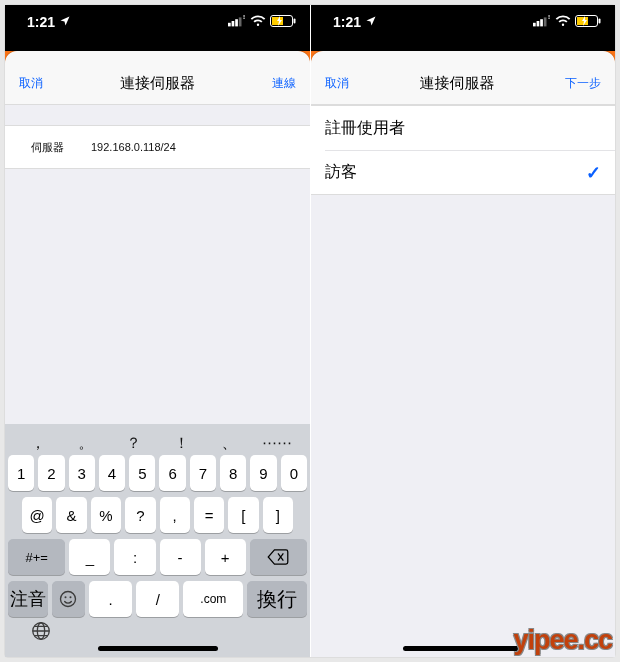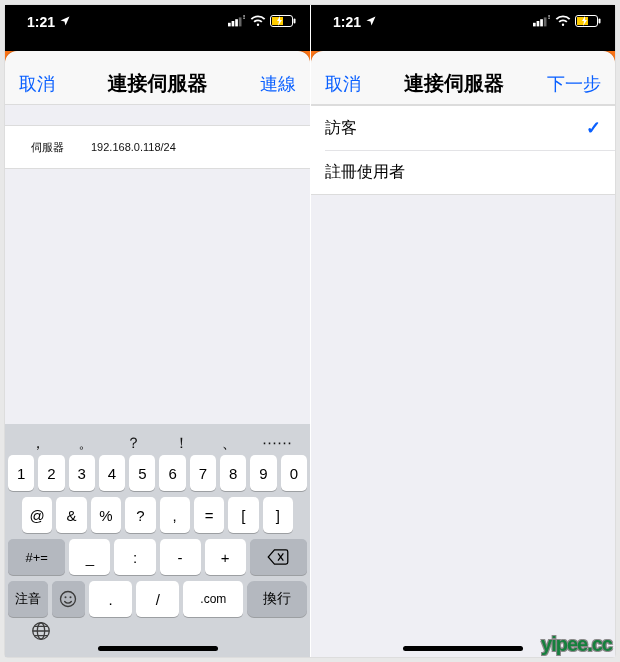--- a/index.html
+++ b/index.html
@@ -65,25 +65,25 @@
     margin-top:12px;
     display: flex;
     align-items: center;
     justify-content: space-between;
     padding: 0 14px;
     background:#f8f8f8;
     border-bottom:1px solid #dcdcdc;
   }
   .nav-btn {
     color: #0a60ff;
-    font-size: 18px;
+    font-size: 12px;
   }
   .nav-title {
-    font-size: 20px;
-    font-weight: 700;
+    font-size: 15px;
+    font-weight: 400;
     color:#000;
   }
   .content {
     flex: 1;
     background: #efeff4;
     position: relative;
   }
   
   .form-group {
     margin-top: 20px;
@@ -172,22 +172,22 @@
   }
   .phone.right .home-bar-only .bar{
     width:120px;height:5px;background:#000;border-radius:3px;margin-bottom:6px;
   }
   .watermark{
     position:absolute;
     right:8px;
     bottom:6px;
     font-family: "Arial Black", Arial, sans-serif;
     font-weight:900;
-    font-size:20px;
-    color:#15803d;
+    font-size:27px;
+    color:#c2410c;
     text-shadow:
       -1px -1px 0 #888, 1px -1px 0 #888,
       -1px 1px 0 #888, 1px 1px 0 #888;
     letter-spacing:-1px;
   }
   .bksp svg{display:block;}
 </style>
 </head>
 <body>
 
@@ -280,33 +280,33 @@
           <div class="key">-</div>
           <div class="key">+</div>
           <div class="key dark wide bksp">
             <svg width="22" height="16" viewBox="0 0 24 18">
                 <path d="M8 1h13a2 2 0 012 2v12a2 2 0 01-2 2H8l-7-8 7-8z" fill="none" stroke="#000" stroke-width="1.4"></path>
                 <path d="M12 5l6 8M18 5l-6 8" stroke="#000" stroke-width="1.4"></path>
               </svg>
           </div>
         </div>
         <div class="k-row">
-          <div class="key dark" style="flex:1.2;font-size:13px;">注音</div>
+          <div class="key dark" style="flex:1.2;font-size:18px;">注音</div>
           <div class="key dark" style="flex:1;">
             <svg width="20" height="20" viewBox="0 0 24 24">
                 <circle cx="12" cy="12" r="9" fill="none" stroke="#3b3b3b" stroke-width="1.6"></circle>
                 <circle cx="9" cy="10" r="1.2" fill="#3b3b3b"></circle>
                 <circle cx="15" cy="10" r="1.2" fill="#3b3b3b"></circle>
                 <path d="M8 15c1 1.3 2.4 2 4 2s3-.7 4-2" fill="none" stroke="#3b3b3b" stroke-width="1.6" stroke-linecap="round"></path>
               </svg>
           </div>
           <div class="key" style="flex:1.3;">.</div>
           <div class="key" style="flex:1.3;">/</div>
           <div class="key" style="flex:1.8;font-size:12px;">.com</div>
-          <div class="key dark" style="flex:1.8;font-size:14px;border-radius:7px;">換行</div>
+          <div class="key dark" style="flex:1.8;font-size:20px;">換行</div>
         </div>
         <div class="home-ind">
           <span class="globe">
             <svg width="22" height="22" viewBox="0 0 24 24">
                 <circle cx="12" cy="12" r="9" fill="none" stroke="#3b3b3b" stroke-width="1.4"></circle>
                 <ellipse cx="12" cy="12" rx="4" ry="9" fill="none" stroke="#3b3b3b" stroke-width="1.4"></ellipse>
                 <path d="M3 12h18M4.5 7h15M4.5 17h15" stroke="#3b3b3b" stroke-width="1.4"></path>
               </svg>
           </span>
           <div class="bar"></div>
@@ -352,26 +352,26 @@
     </div>
     <div class="modal-cap"></div>
     <div class="nav-bar">
       <span class="nav-btn">取消</span>
       <span class="nav-title">連接伺服器</span>
       <span class="nav-btn">下一步</span>
     </div>
     <div class="content">
       <div class="list-group">
         <div class="list-row">
+          <span>註冊使用者</span>
+        </div>
+        <div class="list-row">
           <span>訪客</span>
           <span class="check">✓</span>
         </div>
-        <div class="list-row">
-          <span>註冊使用者</span>
-        </div>
       </div>
       <div class="home-bar-only">
         <div class="bar"></div>
       </div>
     </div>
   </div>
 </div>
 
 <div class="watermark">yipee.cc</div>
 

